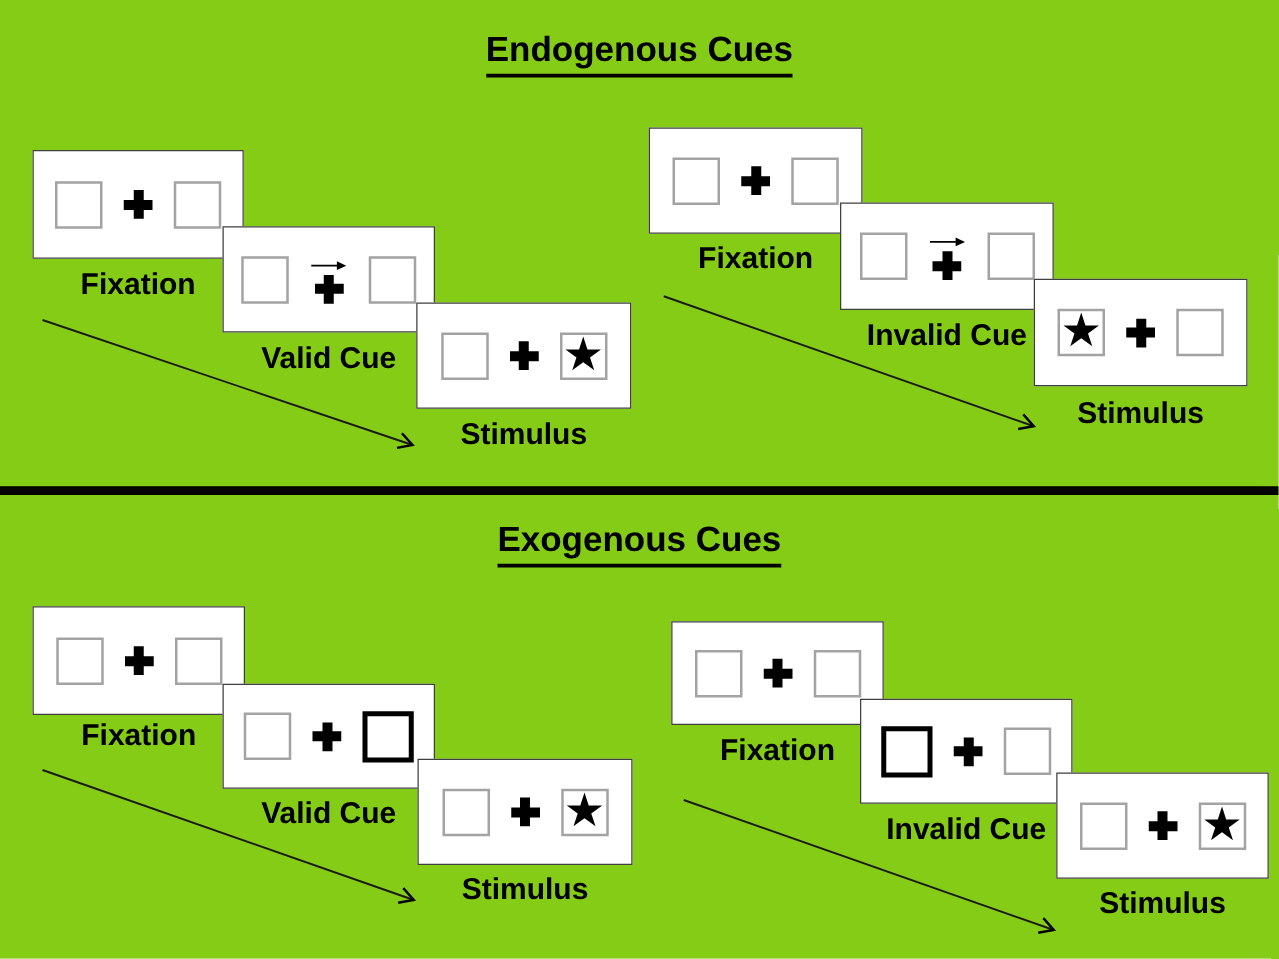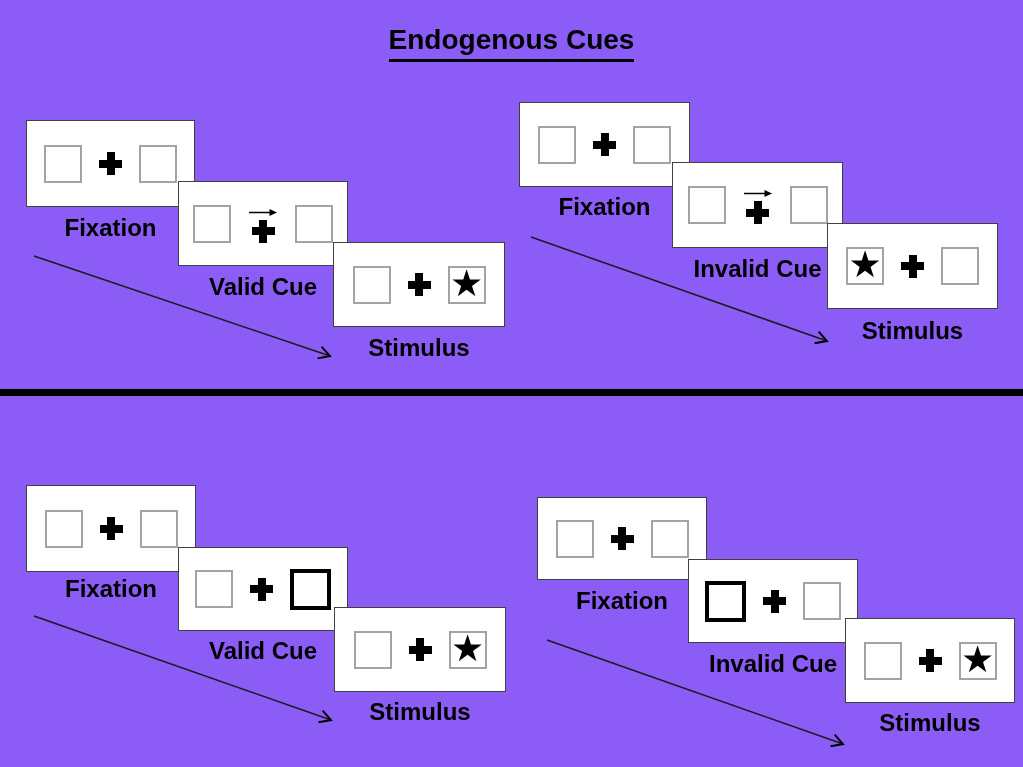--- a/index.html
+++ b/index.html
@@ -1,17 +1,17 @@
 <!DOCTYPE html>
 <html><head>
 <meta charset="utf-8">
 <style>
   html,body{margin:0;padding:0;background:#ffffff;}
   .stage{
-    position:relative;width:1023px;height:767px;background:#8b5cf6;overflow:hidden;
+    position:relative;width:1023px;height:767px;background:#84cc16;overflow:hidden;
     font-family:"Liberation Sans", sans-serif;color:#000;
   }
   .title{
     position:absolute;left:0;width:1023px;text-align:center;margin:0;
     font-size:28px;font-weight:bold;letter-spacing:0px;
   }
   .title .underlined{
     display:inline-block;border-bottom:3px solid #000;padding-bottom:3px;line-height:1.1;
   }
   .divider{
@@ -44,20 +44,21 @@
   .arrows{position:absolute;left:0;top:0;z-index:0;}
   .z1{z-index:1}.z2{z-index:2}.z3{z-index:3}
 </style>
 </head>
 <body>
 
 <div class="stage">
 
   <h1 class="title" style="top:24px;"><span class="underlined">Endogenous Cues</span></h1>
   <div class="divider"></div>
+  <h1 class="title" style="top:416px;"><span class="underlined">Exogenous Cues</span></h1>
 
   <svg class="arrows" width="1023" height="767" viewBox="0 0 1023 767">
     <defs>
       <marker id="ah" viewBox="0 0 12 12" refX="10" refY="6" markerWidth="11" markerHeight="11" orient="auto">
         <path d="M2 1.5 L10 6 L2 10.5" fill="none" stroke="#000" stroke-width="1.4"></path>
       </marker>
     </defs>
     <line x1="34" y1="256" x2="330" y2="356" stroke="#1a1a1a" stroke-width="1.5" marker-end="url(#ah)"></line>
     <line x1="531" y1="237" x2="827" y2="341" stroke="#1a1a1a" stroke-width="1.5" marker-end="url(#ah)"></line>
     <line x1="34" y1="616" x2="331" y2="720" stroke="#1a1a1a" stroke-width="1.5" marker-end="url(#ah)"></line>

